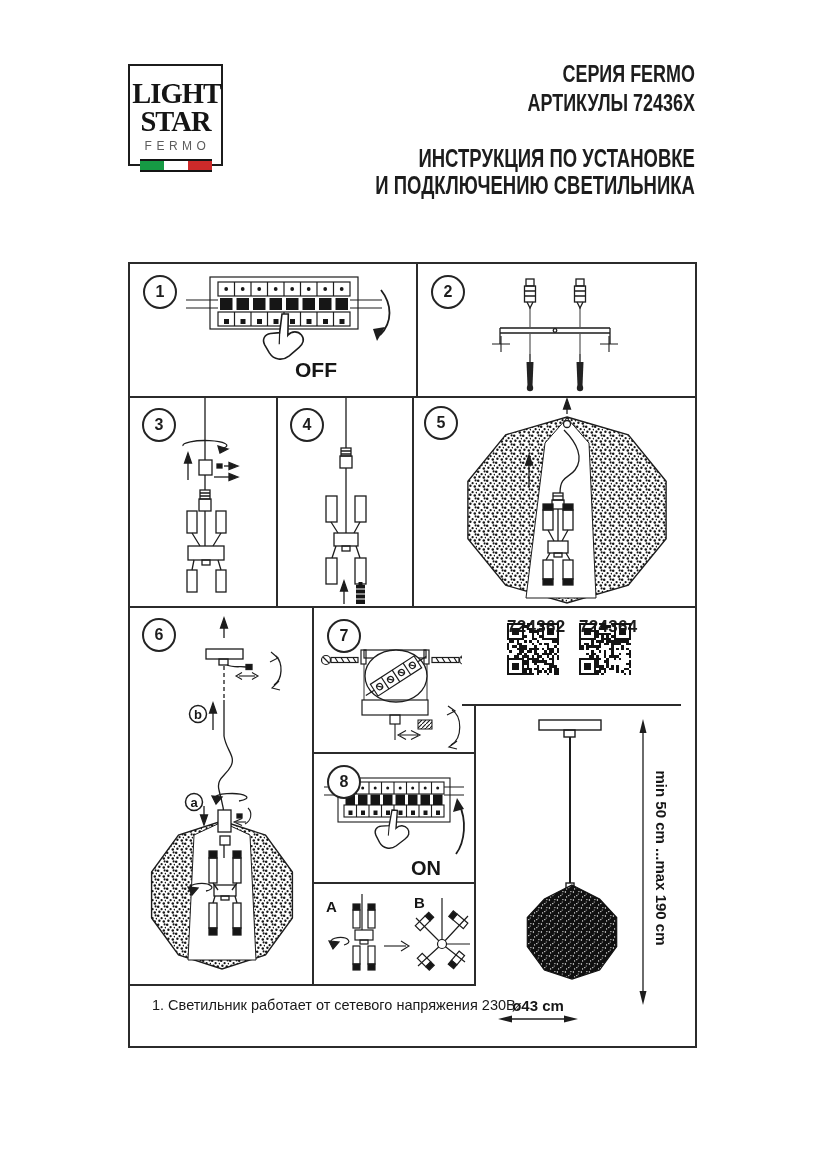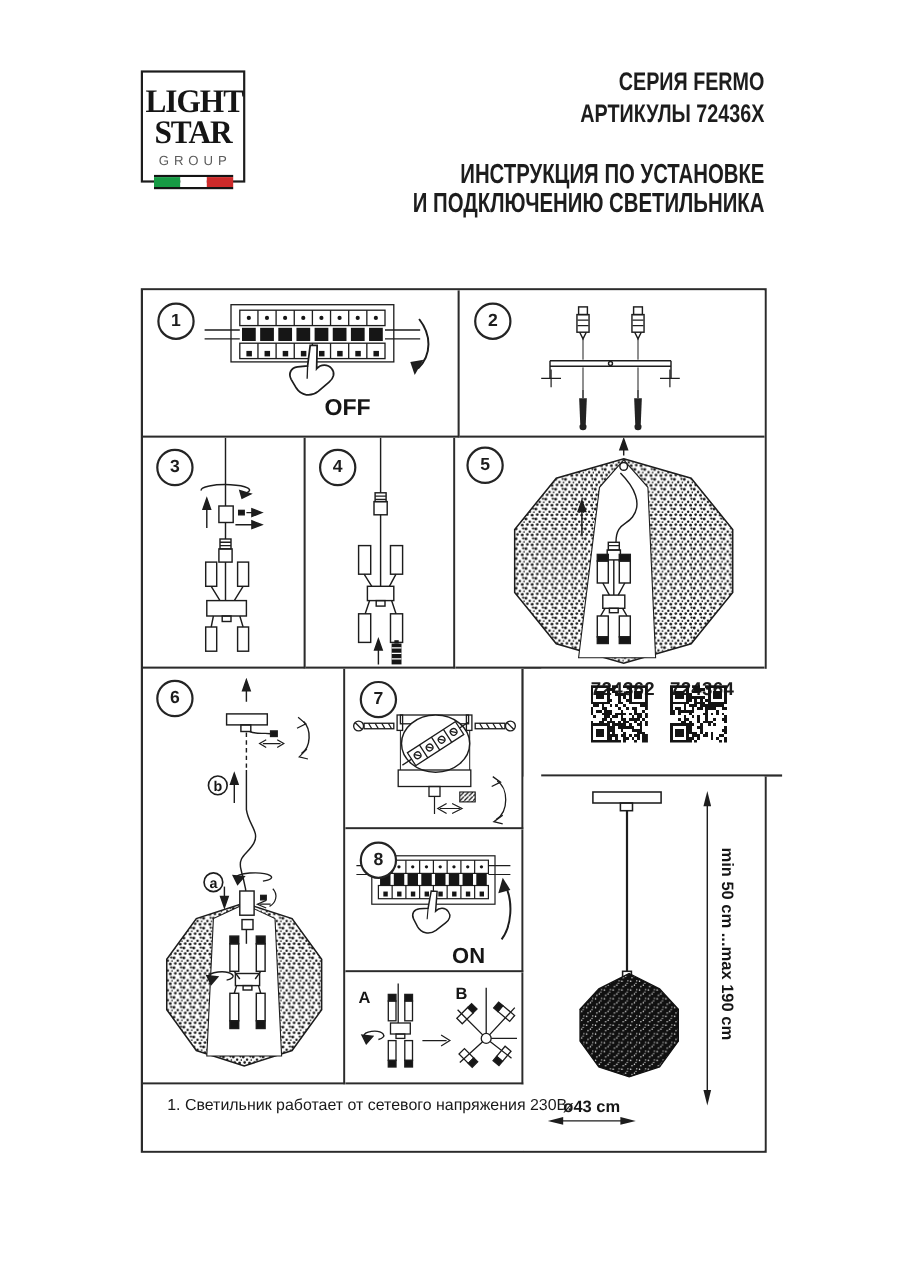--- a/index.html
+++ b/index.html
@@ -80,21 +80,21 @@
       <path d="M-8,17 L-12,28" stroke="#1d1d1d" stroke-width="1.2" fill="none"></path>
     </g>
   </defs>
 </svg>
 
 <div class="page">
 
   <div class="logo">
     <div class="logo-l1">LIGHT</div>
     <div class="logo-l2">STAR</div>
-    <div class="logo-l3">GROUP</div>
+    <div class="logo-l3">FERMO</div>
     <div class="flag">
       <div class="fg"></div>
       <div class="fw"></div>
       <div class="fr"></div>
     </div>
   </div>
 
   <div class="hdr">
     <div class="hdr-line hdr-series">СЕРИЯ FERMO</div>
     <div class="hdr-line hdr-articles">АРТИКУЛЫ 72436X</div>
@@ -460,21 +460,21 @@
               <rect x="-3.5" y="6" width="7" height="5" fill="#161616"></rect>
             </g>
           <g transform="translate(144,74) rotate(40)">
               <rect x="-3.5" y="-6" width="7" height="12"></rect>
               <rect x="-3.5" y="6" width="7" height="5" fill="#161616"></rect>
             </g>
         </g>
       </svg>
     </div>
 
-    <div class="panel bb" style="left:362px;top:344px;width:219px;height:98px">
+    <div class="panel bb" style="left:332px;top:344px;width:219px;height:98px">
       <div class="qrcol" style="left:45px">
         <div class="qrcode-label">724362</div>
         <svg width="52" height="52" viewBox="0 0 21 21">
             <rect x="0" y="0" width="1" height="1" fill="#141414"></rect>
             <rect x="1" y="0" width="1" height="1" fill="#141414"></rect>
             <rect x="2" y="0" width="1" height="1" fill="#141414"></rect>
             <rect x="3" y="0" width="1" height="1" fill="#141414"></rect>
             <rect x="4" y="0" width="1" height="1" fill="#141414"></rect>
             <rect x="5" y="0" width="1" height="1" fill="#141414"></rect>
             <rect x="6" y="0" width="1" height="1" fill="#141414"></rect>

